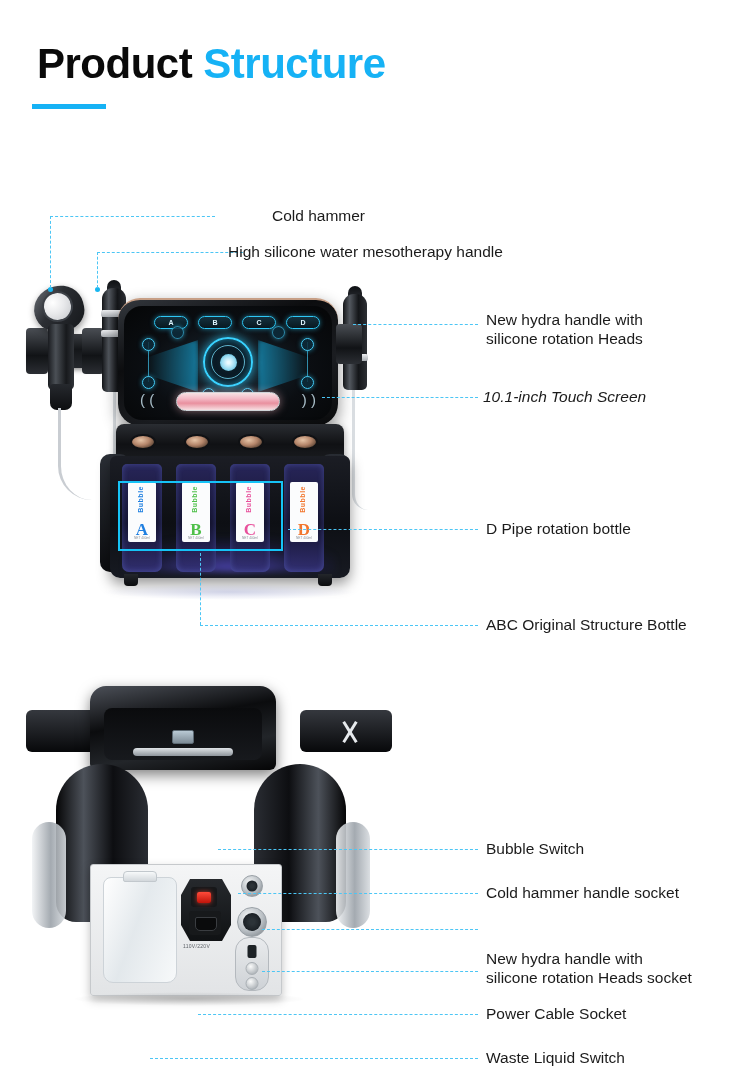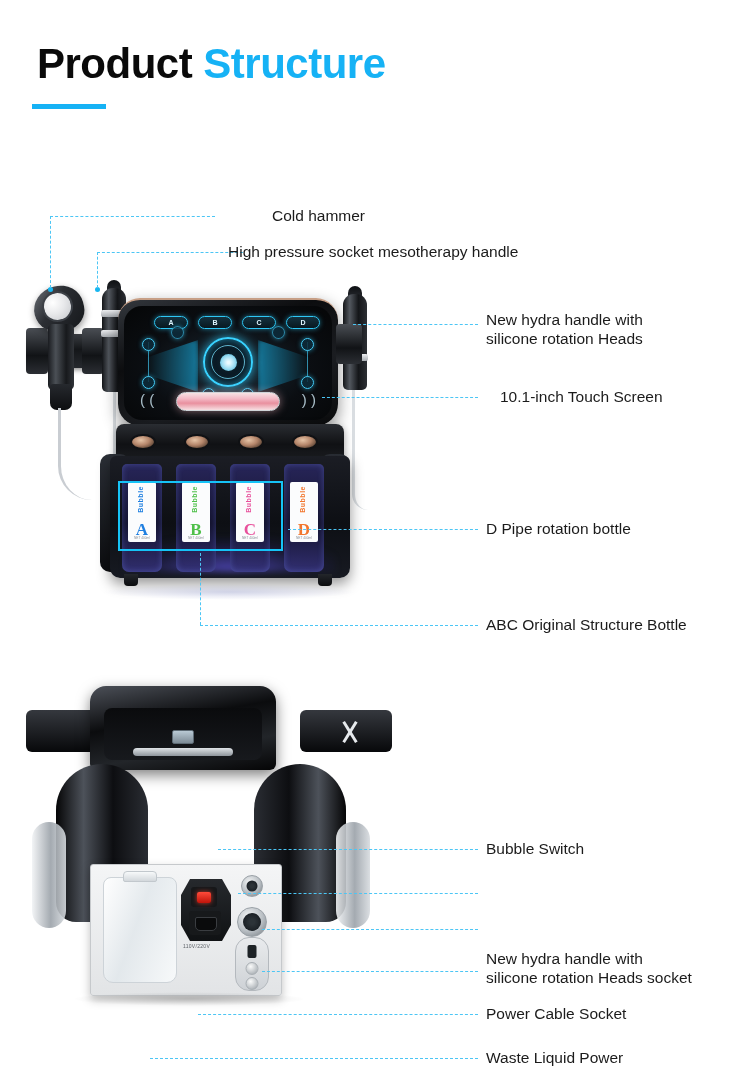--- a/index.html
+++ b/index.html
@@ -450,24 +450,24 @@
   <div class="lead-h" style="left:353px; top:324px; width:125px;"></div>
 
   <div class="lead-h" style="left:322px; top:397px; width:156px;"></div>
 
   <div class="lead-h" style="left:288px; top:529px; width:190px;"></div>
 
   <div class="lead-v" style="left:200px; top:553px; height:72px;"></div>
   <div class="lead-h" style="left:200px; top:625px; width:278px;"></div>
 
   <div class="callout" style="left:224px; top:206px;margin-left:48px;">Cold hammer</div>
-  <div class="callout" style="left:228px; top:242px;">High pressure socket mesotherapy handle</div>
+  <div class="callout" style="left:228px; top:242px;">High silicone water mesotherapy handle</div>
   <div class="callout two-line" style="left:486px; top:311px;">New hydra handle with
 silicone rotation Heads</div>
-  <div class="callout" style="left:500px; top:387px;">10.1-inch Touch Screen</div>
+  <div class="callout" style="left:483px; top:387px;font-style:italic;">10.1-inch Touch Screen</div>
   <div class="callout" style="left:486px; top:519px;">D Pipe rotation bottle</div>
   <div class="callout" style="left:486px; top:615px;">ABC Original Structure Bottle</div>
 
   <div class="machine-back">
     <div class="wing-l"></div>
     <div class="wing-r"></div>
     <div class="wing-x"></div>
 
     <div class="back-hood">
       <div class="hood-inner"></div>
@@ -508,18 +508,19 @@
   </div>
 
   <div class="lead-h" style="left:218px; top:849px; width:260px;"></div>
   <div class="lead-h" style="left:238px; top:893px; width:240px;"></div>
   <div class="lead-h" style="left:262px; top:929px; width:216px;"></div>
   <div class="lead-h" style="left:262px; top:971px; width:216px;"></div>
   <div class="lead-h" style="left:198px; top:1014px; width:280px;"></div>
   <div class="lead-h" style="left:150px; top:1058px; width:328px;"></div>
 
   <div class="callout" style="left:486px; top:839px;">Bubble Switch</div>
+  <div class="callout" style="left:486px; top:883px;">Cold hammer handle socket</div>
   <div class="callout two-line" style="left:486px; top:950px;">New hydra handle with
 silicone rotation Heads socket</div>
   <div class="callout" style="left:486px; top:1004px;">Power Cable Socket</div>
-  <div class="callout" style="left:486px; top:1048px;">Waste Liquid Power</div>
+  <div class="callout" style="left:486px; top:1048px;">Waste Liquid Switch</div>
 
 </div>
 
 </body></html>

